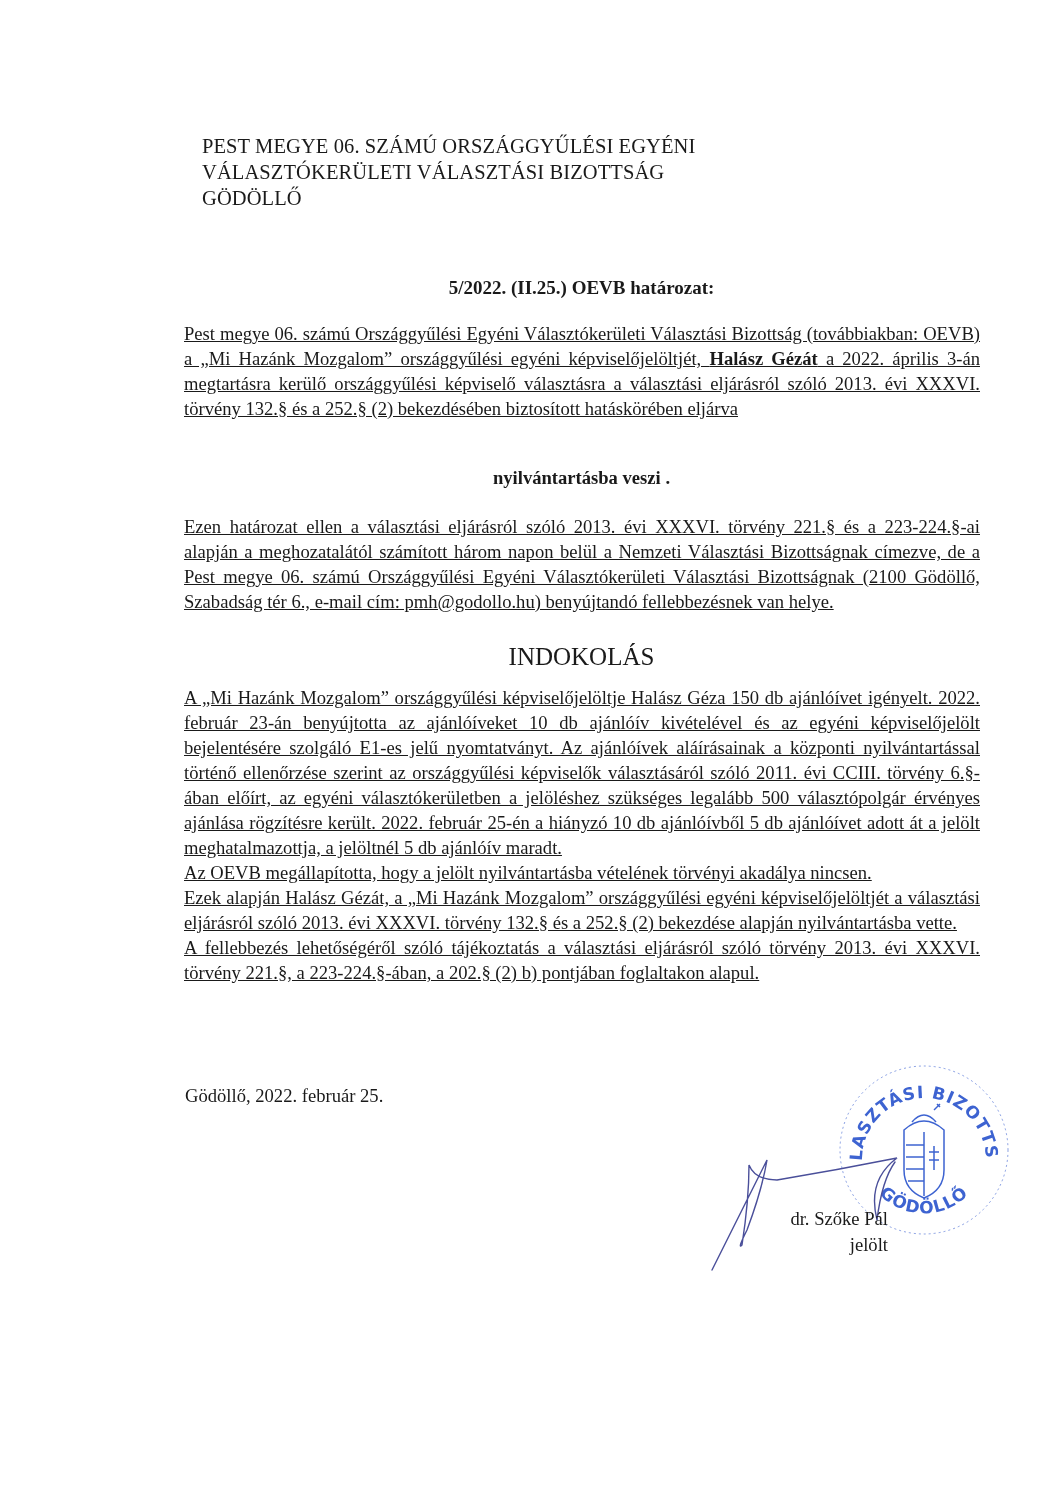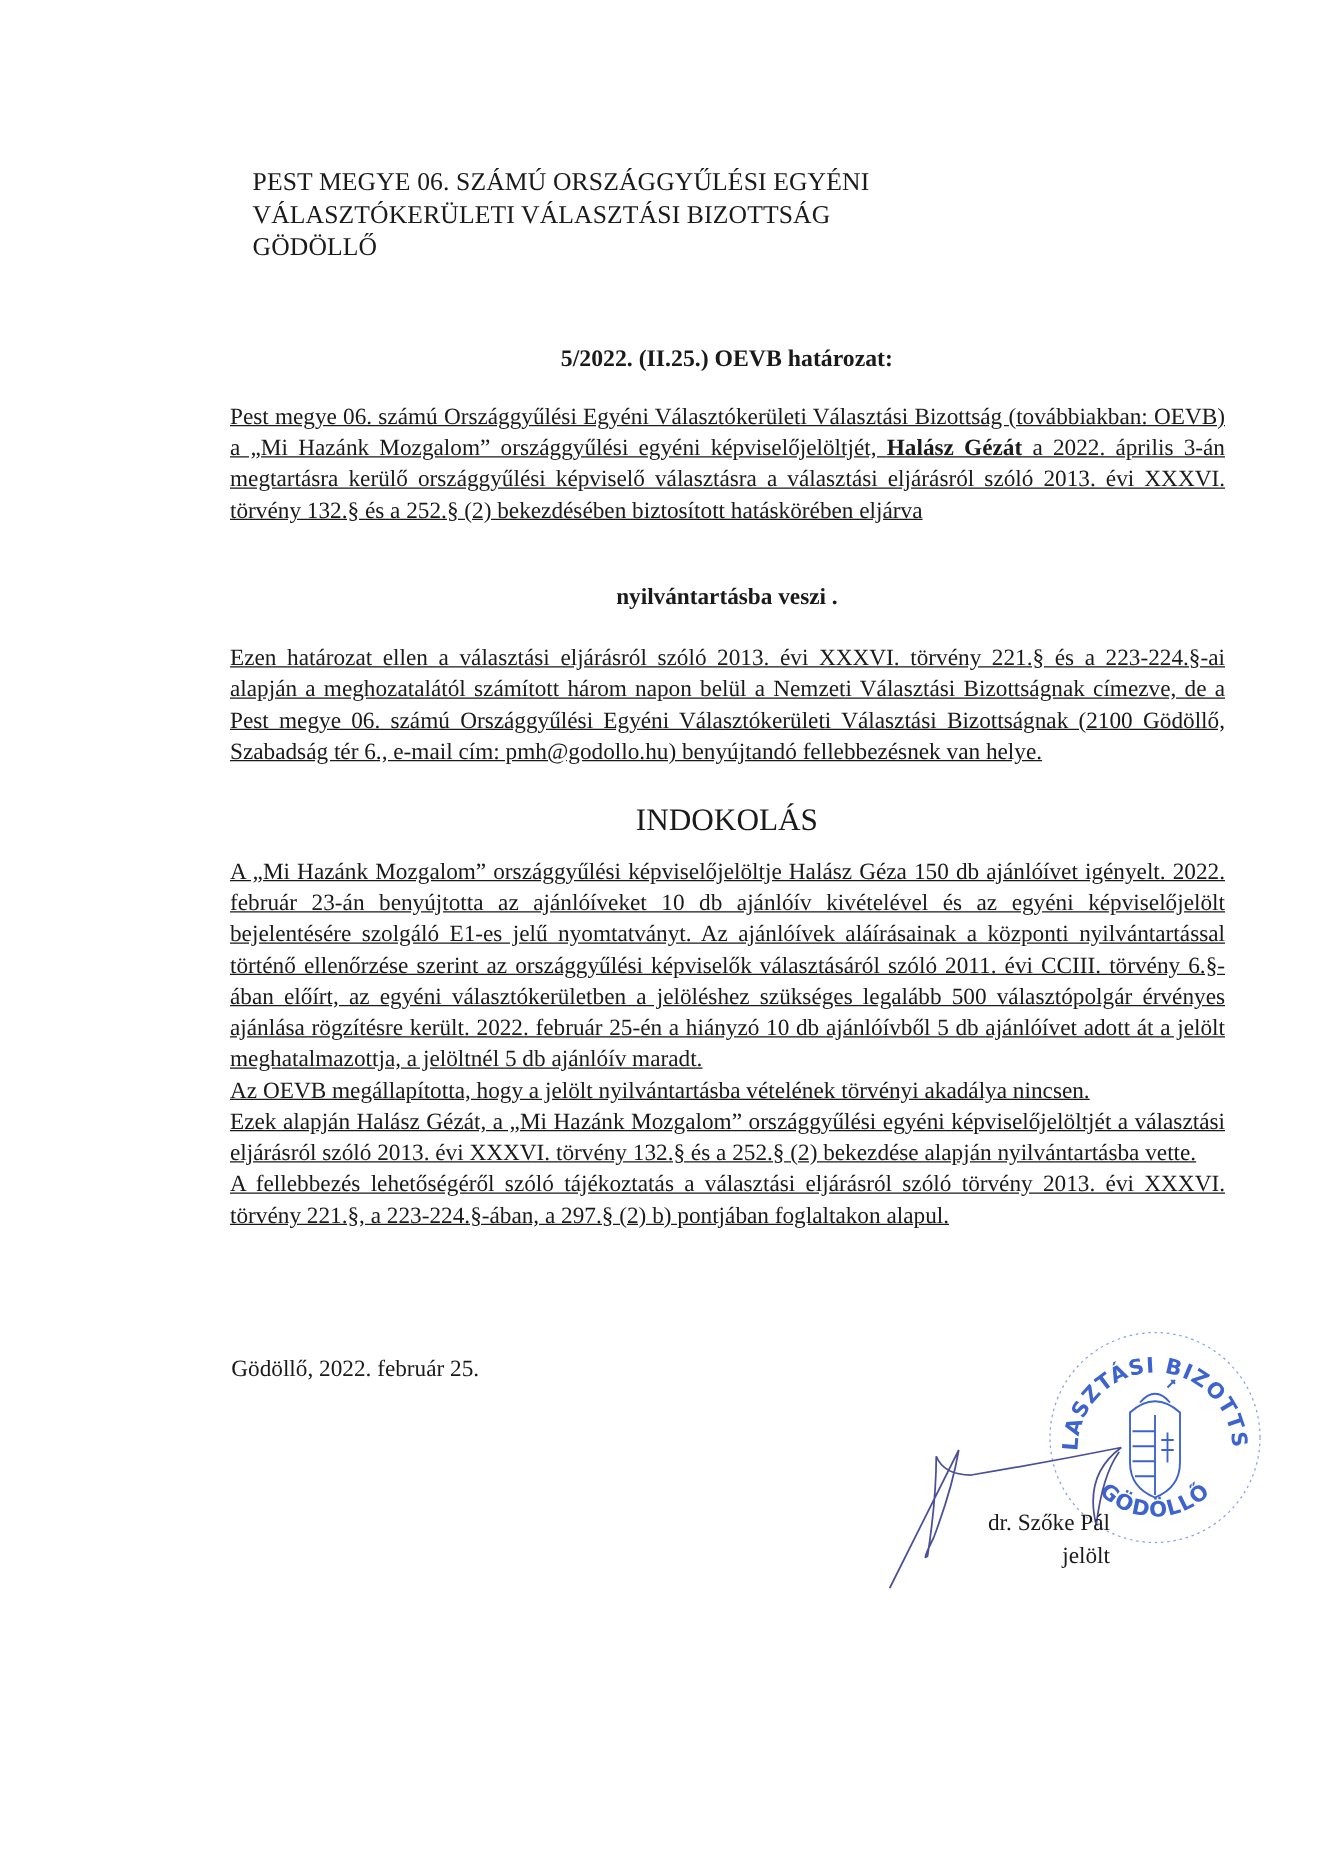--- a/index.html
+++ b/index.html
@@ -42,21 +42,21 @@
   <div class="decision">nyilvántartásba veszi .</div>
 
   <div class="para p2">Ezen határozat ellen a választási eljárásról szóló 2013. évi XXXVI. törvény 221.§ és a 223-224.§-ai alapján a meghozatalától számított három napon belül a Nemzeti Választási Bizottságnak címezve, de a Pest megye 06. számú Országgyűlési Egyéni Választókerületi Választási Bizottságnak (2100 Gödöllő, Szabadság tér 6., e-mail cím: pmh@godollo.hu) benyújtandó fellebbezésnek van helye.</div>
 
   <div class="reasoning-title">INDOKOLÁS</div>
 
   <div class="para p3">
     <span class="line">A „Mi Hazánk Mozgalom” országgyűlési képviselőjelöltje Halász Géza 150 db ajánlóívet igényelt. 2022. február 23-án benyújtotta az ajánlóíveket 10 db ajánlóív kivételével és az egyéni képviselőjelölt bejelentésére szolgáló E1-es jelű nyomtatványt. Az ajánlóívek aláírásainak a központi nyilvántartással történő ellenőrzése szerint az országgyűlési képviselők választásáról szóló 2011. évi CCIII. törvény 6.§-ában előírt, az egyéni választókerületben a jelöléshez szükséges legalább 500 választópolgár érvényes ajánlása rögzítésre került. 2022. február 25-én a hiányzó 10 db ajánlóívből 5 db ajánlóívet adott át a jelölt meghatalmazottja, a jelöltnél 5 db ajánlóív maradt.</span>
     <span class="line">Az OEVB megállapította, hogy a jelölt nyilvántartásba vételének törvényi akadálya nincsen.</span>
     <span class="line">Ezek alapján Halász Gézát, a „Mi Hazánk Mozgalom” országgyűlési egyéni képviselőjelöltjét a választási eljárásról szóló 2013. évi XXXVI. törvény 132.§ és a 252.§ (2) bekezdése alapján nyilvántartásba vette.</span>
-    <span class="line">A fellebbezés lehetőségéről szóló tájékoztatás a választási eljárásról szóló törvény 2013. évi XXXVI. törvény 221.§, a 223-224.§-ában, a 297.§ (2) b) pontjában foglaltakon alapul.</span>
+    <span class="line">A fellebbezés lehetőségéről szóló tájékoztatás a választási eljárásról szóló törvény 2013. évi XXXVI. törvény 221.§, a 223-224.§-ában, a 202.§ (2) b) pontjában foglaltakon alapul.</span>
   </div>
 
   <div class="date-line">Gödöllő, 2022. február 25.</div>
 
   <svg class="stamp" viewBox="0 0 180 180">
     <defs>
       <path id="arcTop" d="M 28 100 A 62 62 0 1 1 152 100"></path>
       <path id="arcBot" d="M 40 128 A 62 62 0 0 0 140 128"></path>
     </defs>
     <circle cx="90" cy="90" r="84" fill="none" stroke="#3d63d1" stroke-width="1" stroke-dasharray="2 3" opacity="0.6"></circle>

